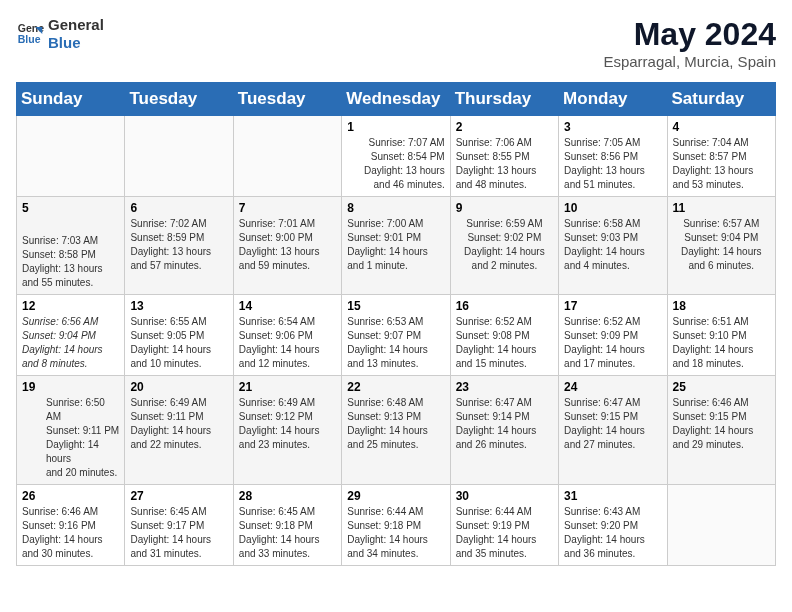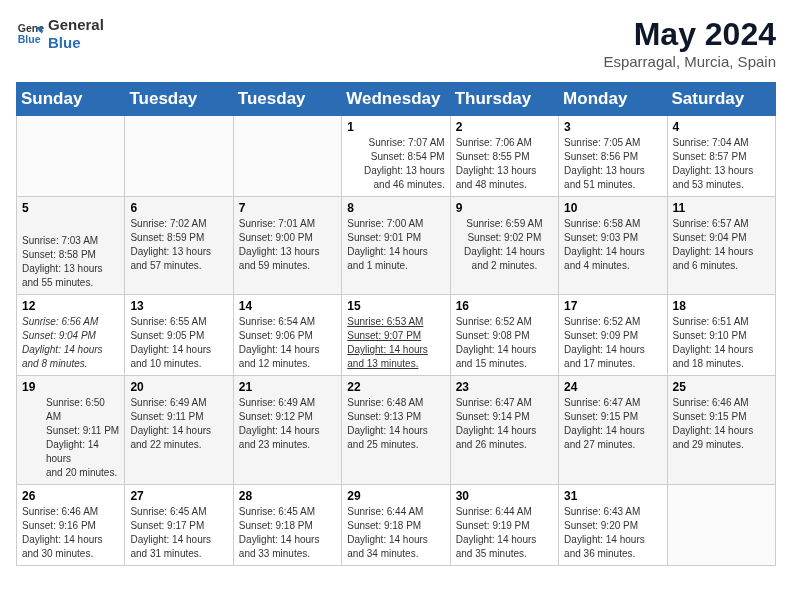--- a/index.html
+++ b/index.html
@@ -177,21 +177,21 @@
         </td>
         <td>
           <div class="day-num">10</div>
           <div class="day-info" style="white-space: pre-line;">Sunrise: 6:58 AM
 Sunset: 9:03 PM
 Daylight: 14 hours
 and 4 minutes.</div>
         </td>
         <td>
           <div class="day-num">11</div>
-          <div class="day-info" style="white-space: pre-line;">Sunrise: 6:57 AM
+          <div class="day-info" style="white-space: pre-line; text-align: center;">Sunrise: 6:57 AM
 Sunset: 9:04 PM
 Daylight: 14 hours
 and 6 minutes.</div>
         </td>
       </tr>
       <tr>
         <td>
           <div class="day-num">12</div>
           <div class="day-info" style="white-space: pre-line; font-style: italic;">Sunrise: 6:56 AM
 Sunset: 9:04 PM
@@ -207,21 +207,21 @@
         </td>
         <td>
           <div class="day-num">14</div>
           <div class="day-info" style="white-space: pre-line;">Sunrise: 6:54 AM
 Sunset: 9:06 PM
 Daylight: 14 hours
 and 12 minutes.</div>
         </td>
         <td>
           <div class="day-num">15</div>
-          <div class="day-info" style="white-space: pre-line; text-decoration: underline;">Sunrise: 6:53 AM
+          <div class="day-info" style="white-space: pre-line;">Sunrise: 6:53 AM
 Sunset: 9:07 PM
 Daylight: 14 hours
 and 13 minutes.</div>
         </td>
         <td>
           <div class="day-num">16</div>
           <div class="day-info" style="white-space: pre-line;">Sunrise: 6:52 AM
 Sunset: 9:08 PM
 Daylight: 14 hours
 and 15 minutes.</div>

